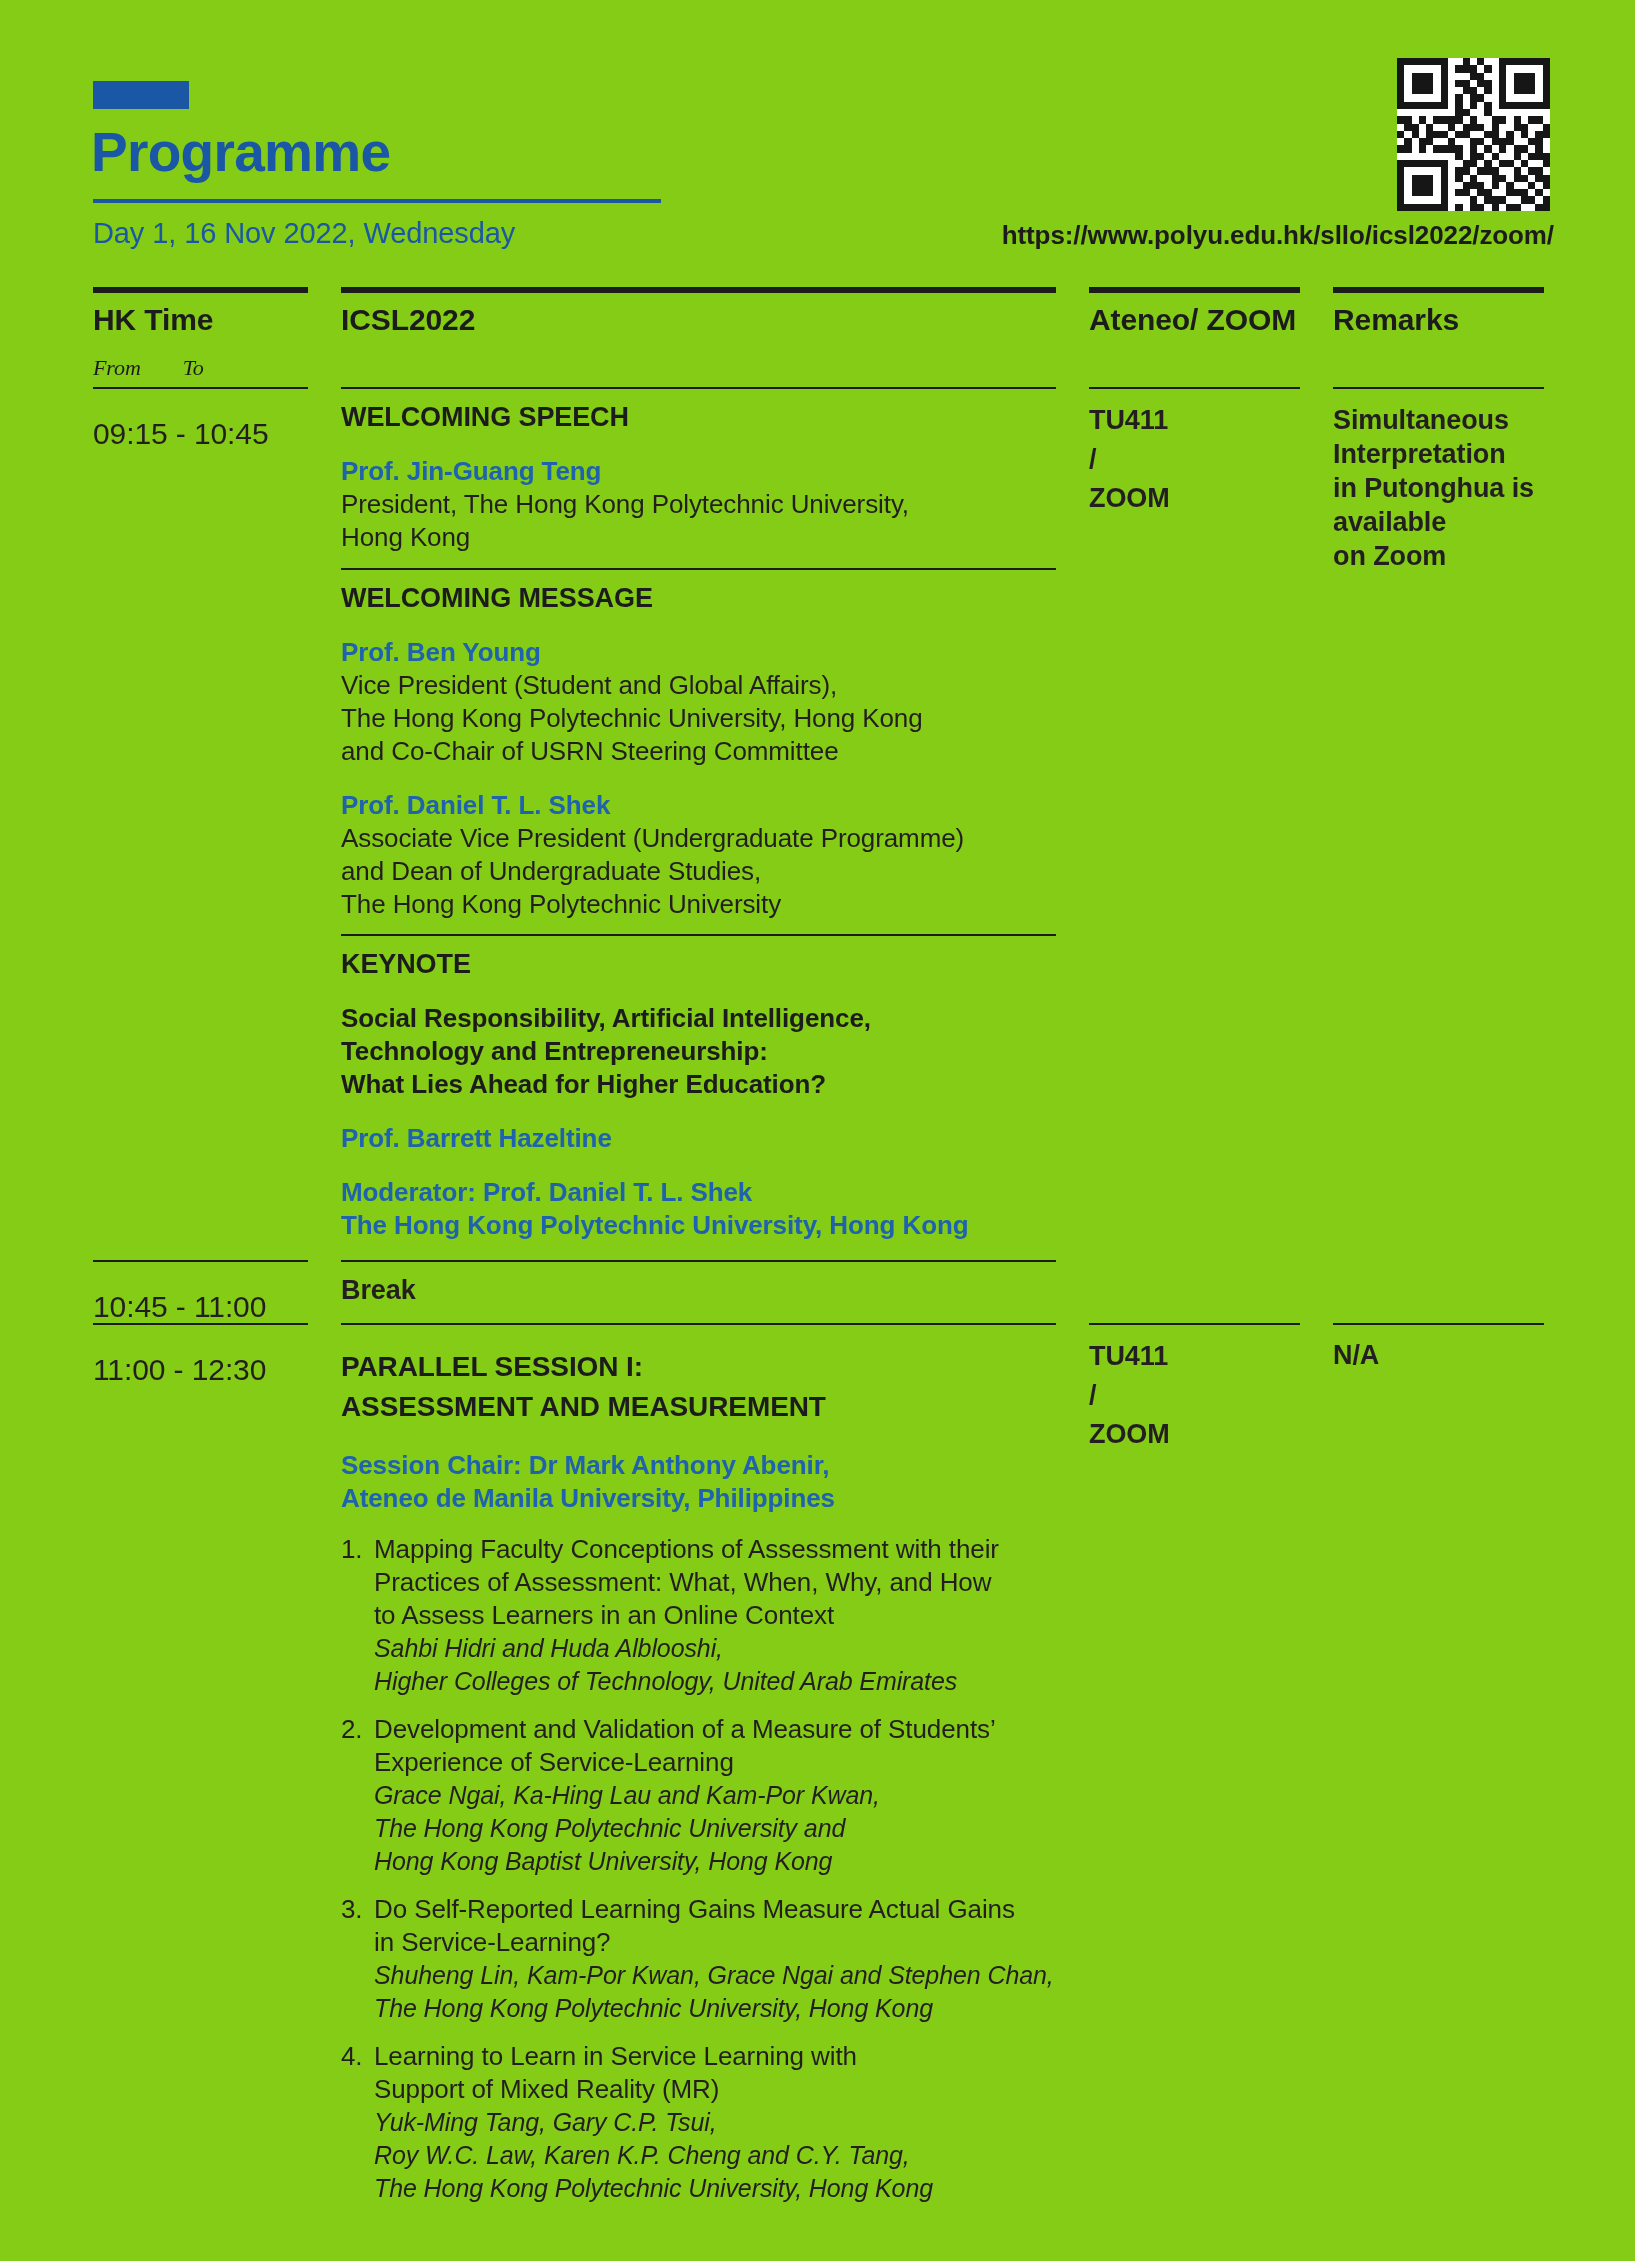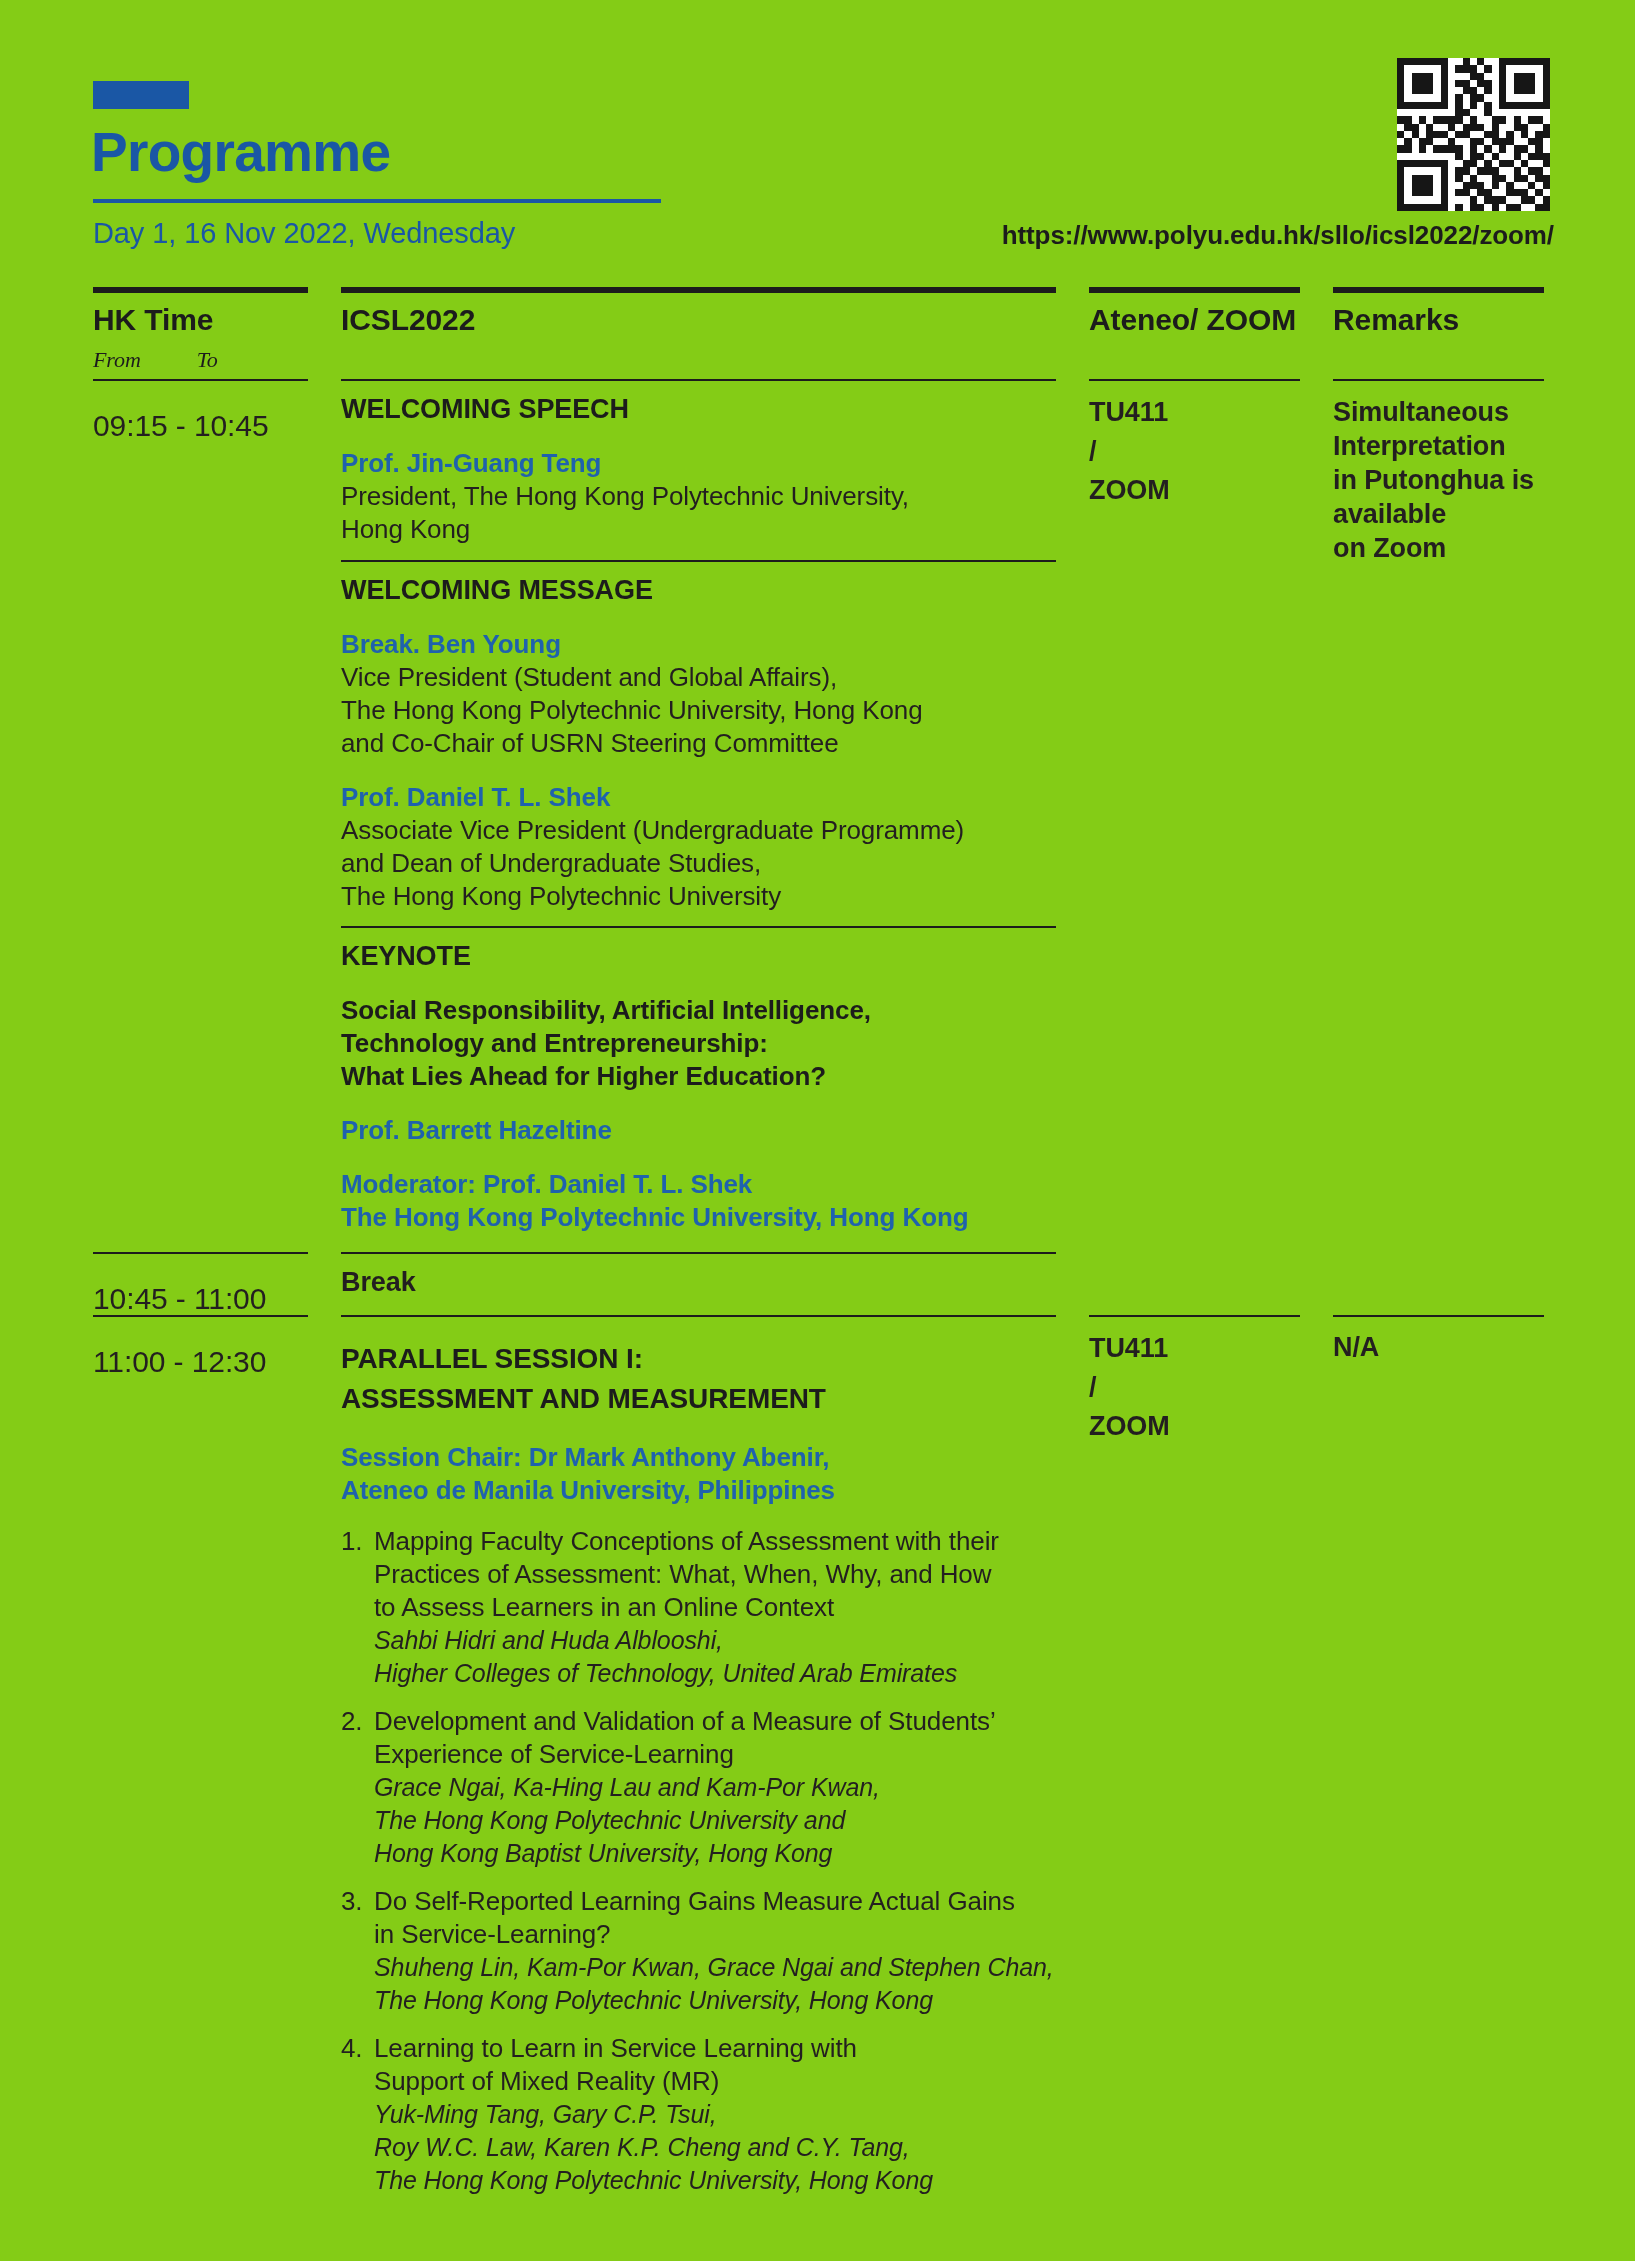--- a/index.html
+++ b/index.html
@@ -43,21 +43,21 @@
   .c1 .cw{width:215px;}
   .c2 .cw{width:715px;}
   .c3 .cw{width:211px;}
   .c4 .cw{width:211px;}
   .bar{height:6px;background:#1c1c1c;}
   .thin{border-top:2.2px solid #1c1c1c;height:0;}
   .cw.line{border-top:2.2px solid #1c1c1c;}
 
   .hlabel{font-size:30px;font-weight:bold;line-height:33px;margin-top:10.4px;color:#1c1c1c;}
   .fromto{
-    margin-top:10px;margin-bottom:6px;display:flex;gap:56px;
+    margin-top:18px;margin-bottom:6px;display:flex;gap:42px;
     font-family:"Liberation Serif", serif;font-style:italic;
     font-size:22px;line-height:27px;color:#1c1c1c;
   }
   .headcell .thin{margin-top:auto;}
 
   .time{font-size:30px;font-weight:normal;line-height:33px;padding-top:28px;}
   .venue{font-size:27px;font-weight:bold;line-height:39px;padding-top:12px;}
   .remarks{font-size:27px;font-weight:bold;line-height:34px;padding-top:13.3px;}
 
   .sect{font-size:27px;font-weight:bold;line-height:33px;padding-top:12px;color:#1c1c1c;}
@@ -568,21 +568,21 @@
         </div>
       </div>
       <div class="cell c2">
         <div class="cw">
           <div class="sect">WELCOMING SPEECH</div>
           <div class="name">Prof. Jin-Guang Teng</div>
           <div class="para">President, The Hong Kong Polytechnic University,<br>Hong Kong</div>
           <div class="inrule"></div>
 
           <div class="sect">WELCOMING MESSAGE</div>
-          <div class="name">Break. Ben Young</div>
+          <div class="name">Prof. Ben Young</div>
           <div class="para">Vice President (Student and Global Affairs),<br>The Hong Kong Polytechnic University, Hong Kong<br>and Co-Chair of USRN Steering Committee</div>
           <div class="name">Prof. Daniel T. L. Shek</div>
           <div class="para">Associate Vice President (Undergraduate Programme)<br>and Dean of Undergraduate Studies,<br>The Hong Kong Polytechnic University</div>
           <div class="inrule"></div>
 
           <div class="sect">KEYNOTE</div>
           <div class="ktitle">Social Responsibility, Artificial Intelligence,<br>Technology and Entrepreneurship:<br>What Lies Ahead for Higher Education?</div>
           <div class="name">Prof. Barrett Hazeltine</div>
           <div class="moder">Moderator: Prof. Daniel T. L. Shek<br>The Hong Kong Polytechnic University, Hong Kong</div>
         </div>

